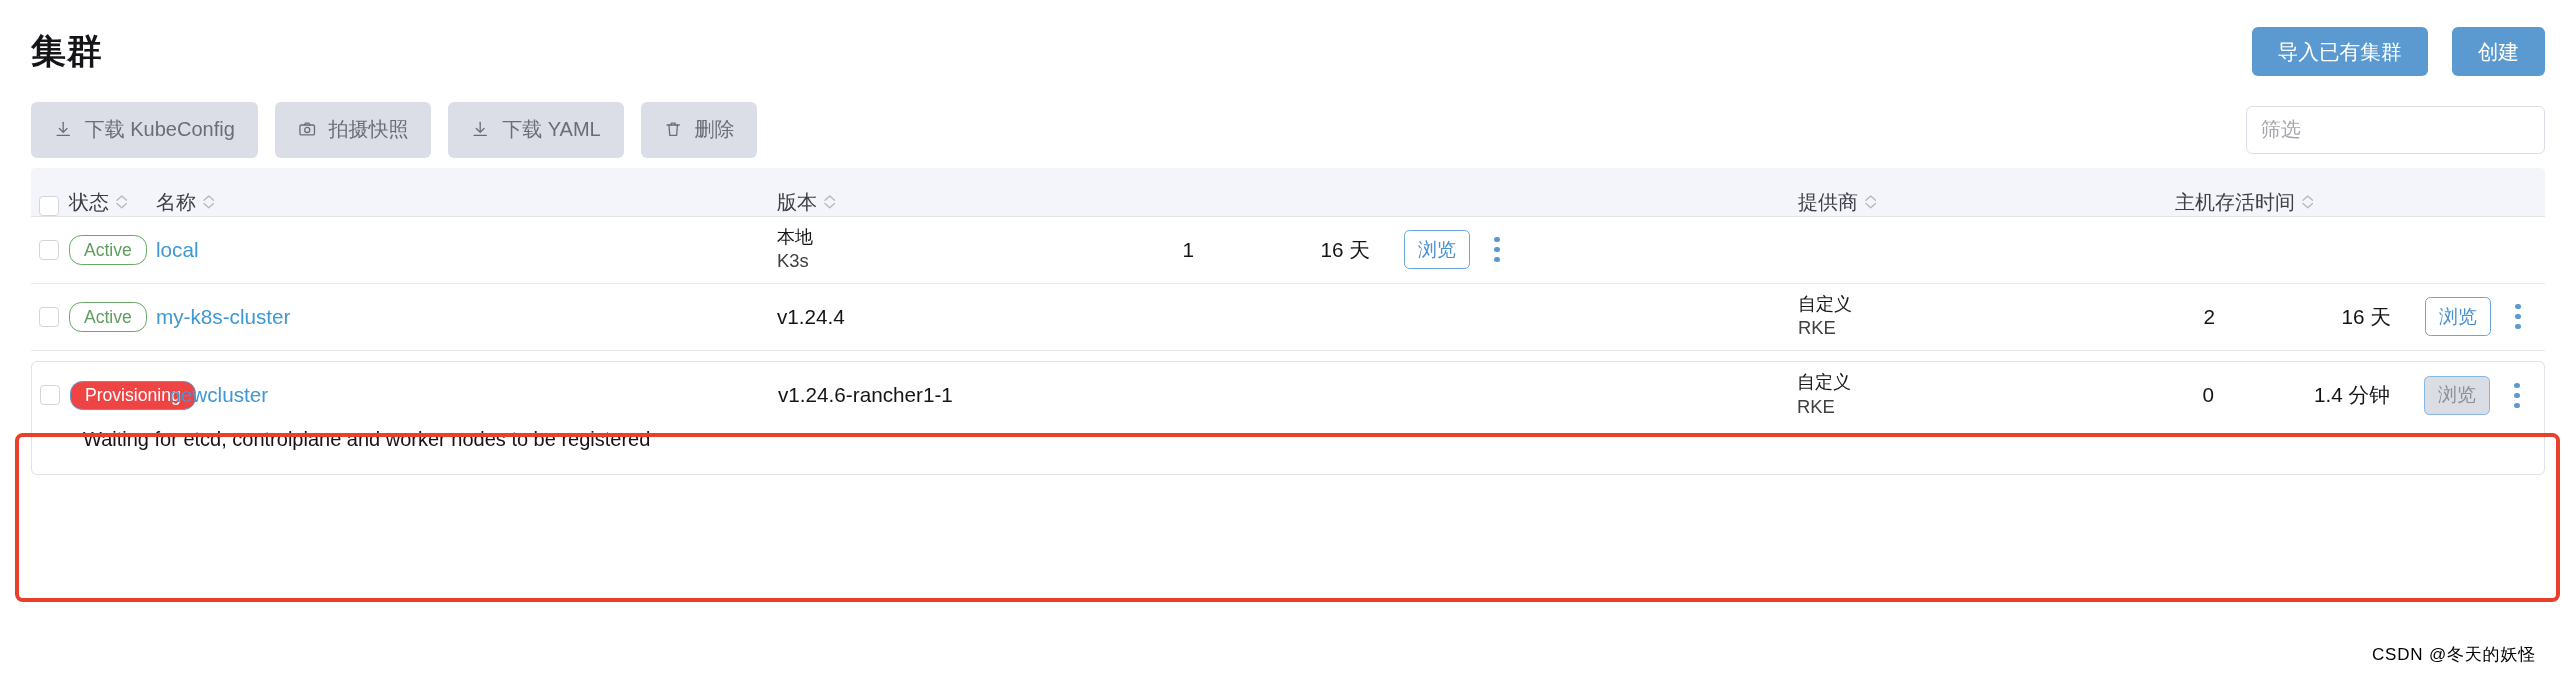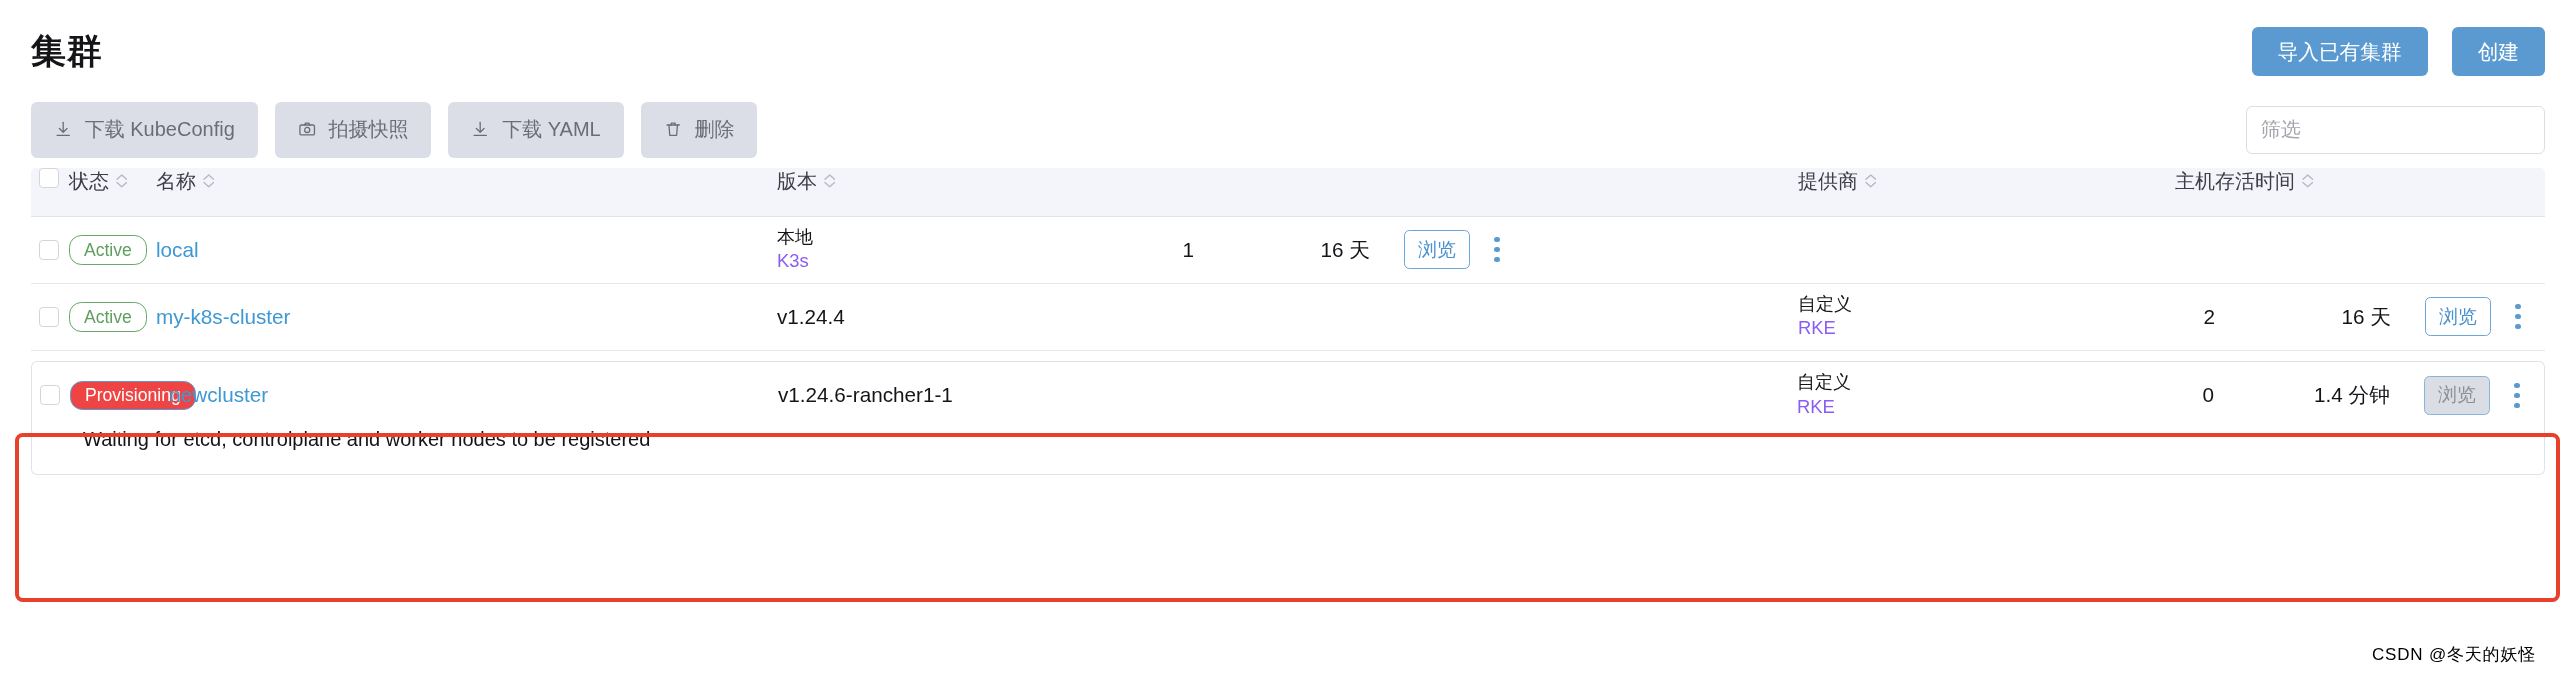--- a/index.html
+++ b/index.html
@@ -45,21 +45,21 @@
     width: 299px; height: 48px; border: 0.8px solid #dcdee7; border-radius: 6.1px;
     background: #fff; font-size: 20px; font-family: inherit; padding: 0 13.8px;
     color: #141419; outline: none;
   }
   .filter-input::placeholder { color: #a5a5ae; }
 
   
   .table { width: 100%; margin-top: 3.1px; }
 
   .thead {
-    display: flex; align-items: flex-start; height: 49px;
+    display: flex; align-items: flex-end; height: 49px;
     background: #f4f5fa; border-radius: 4.6px 4.6px 0 0;
     border-bottom: 0.8px solid #e2e3ea;
     font-size: 20px; color: #3d3d45;
   }
   .th { display: flex; align-items: center; gap: 6.9px; }
   .sorter { display: inline-flex; flex-direction: column; line-height: 0; color: #b6b7c2; }
   .sorter svg { display: block; }
 
   .row-wrap { position: relative; }
   .trow {
@@ -99,21 +99,21 @@
   .badge {
     display: inline-block; border-radius: 12.3px; font-size: 17.6px;
     padding: 3.8px 13.8px; line-height: 1.15; white-space: nowrap;
   }
   .badge-active { border: 0.8px solid #68a868; color: #5f9e5f; background: #fff; }
   .badge-prov   { background: #ef4444; color: #fff; border: 0.8px solid #5b9ad1; }
 
   .link { color: #3d98d3; text-decoration: none; cursor: pointer; }
 
   .prov-main { color: #141419; font-size: 18px; line-height: 1.12; }
-  .prov-sub  { color: #8b5cf6; font-size: 18.4px; line-height: 1.3; margin-top: 2.3px; }
+  .prov-sub  { color: #404040; font-size: 18.4px; line-height: 1.3; margin-top: 2.3px; }
 
   .btn-browse {
     border: 0.8px solid #6ba6da; color: #4a92cf; background: #fff;
     border-radius: 5.4px; font-size: 19px; font-family: inherit;
     padding: 5.4px 13px; cursor: pointer; white-space: nowrap;
   }
   .btn-browse.disabled {
     background: #dbdde4; color: #8e8f99; border-color: #86b5df;
   }
 

